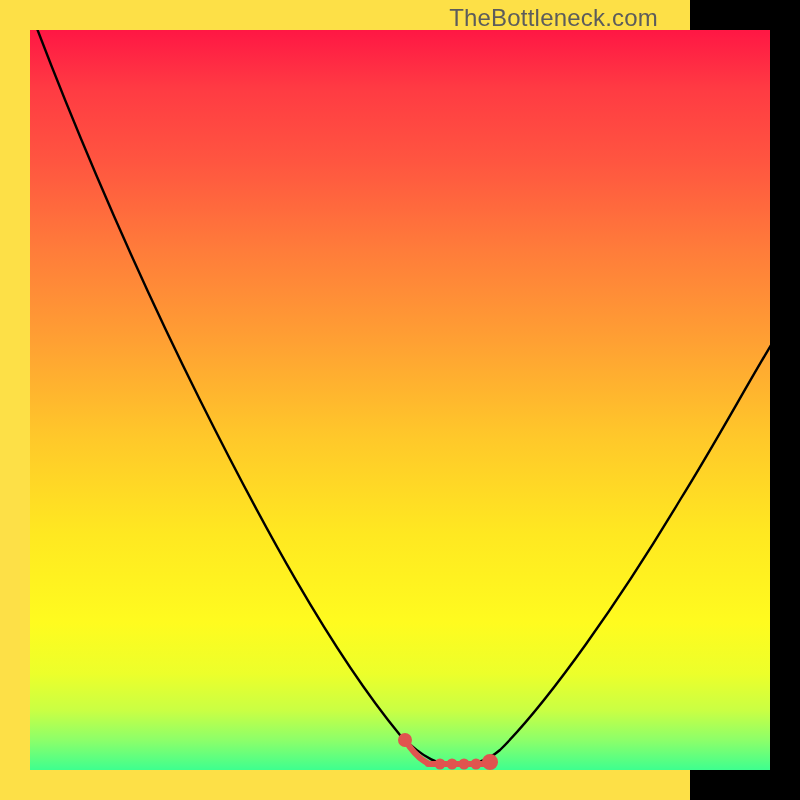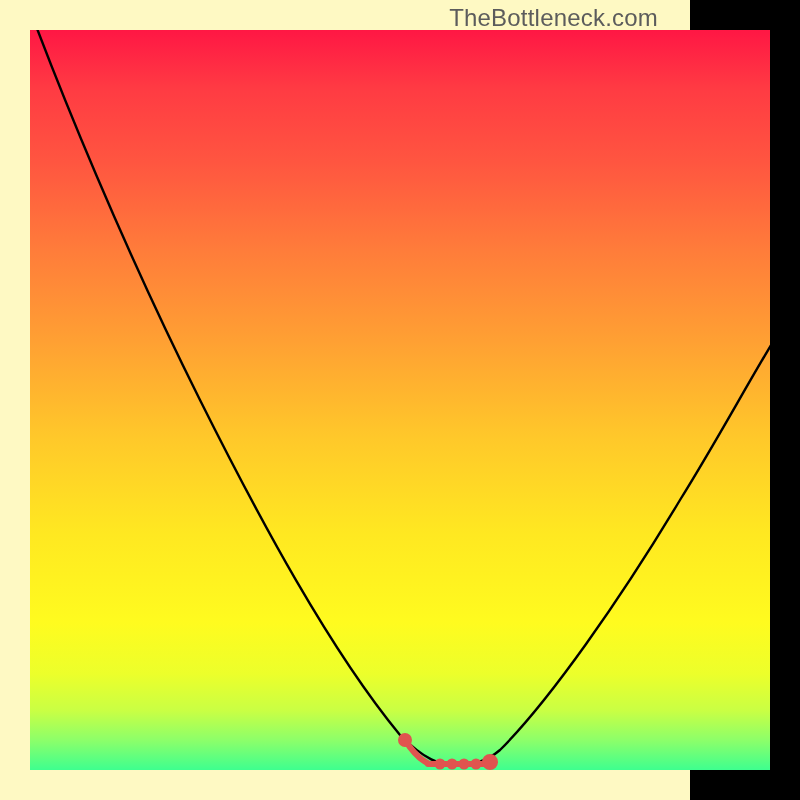--- a/index.html
+++ b/index.html
@@ -8,21 +8,21 @@
     width: 800px;
     height: 800px;
     overflow: hidden;
     font-family: Arial, Helvetica, sans-serif;
     background: #000;
   }
   .canvas {
     position: relative;
     width: 690px;
     height: 800px;
-    background: #fef9c3;
+    background: #fde047;
   }
   .plot-area {
     position: absolute;
     left: 30px;
     top: 30px;
     width: 740px;
     height: 740px;
     overflow: hidden;
   }
   .gradient-bg {

